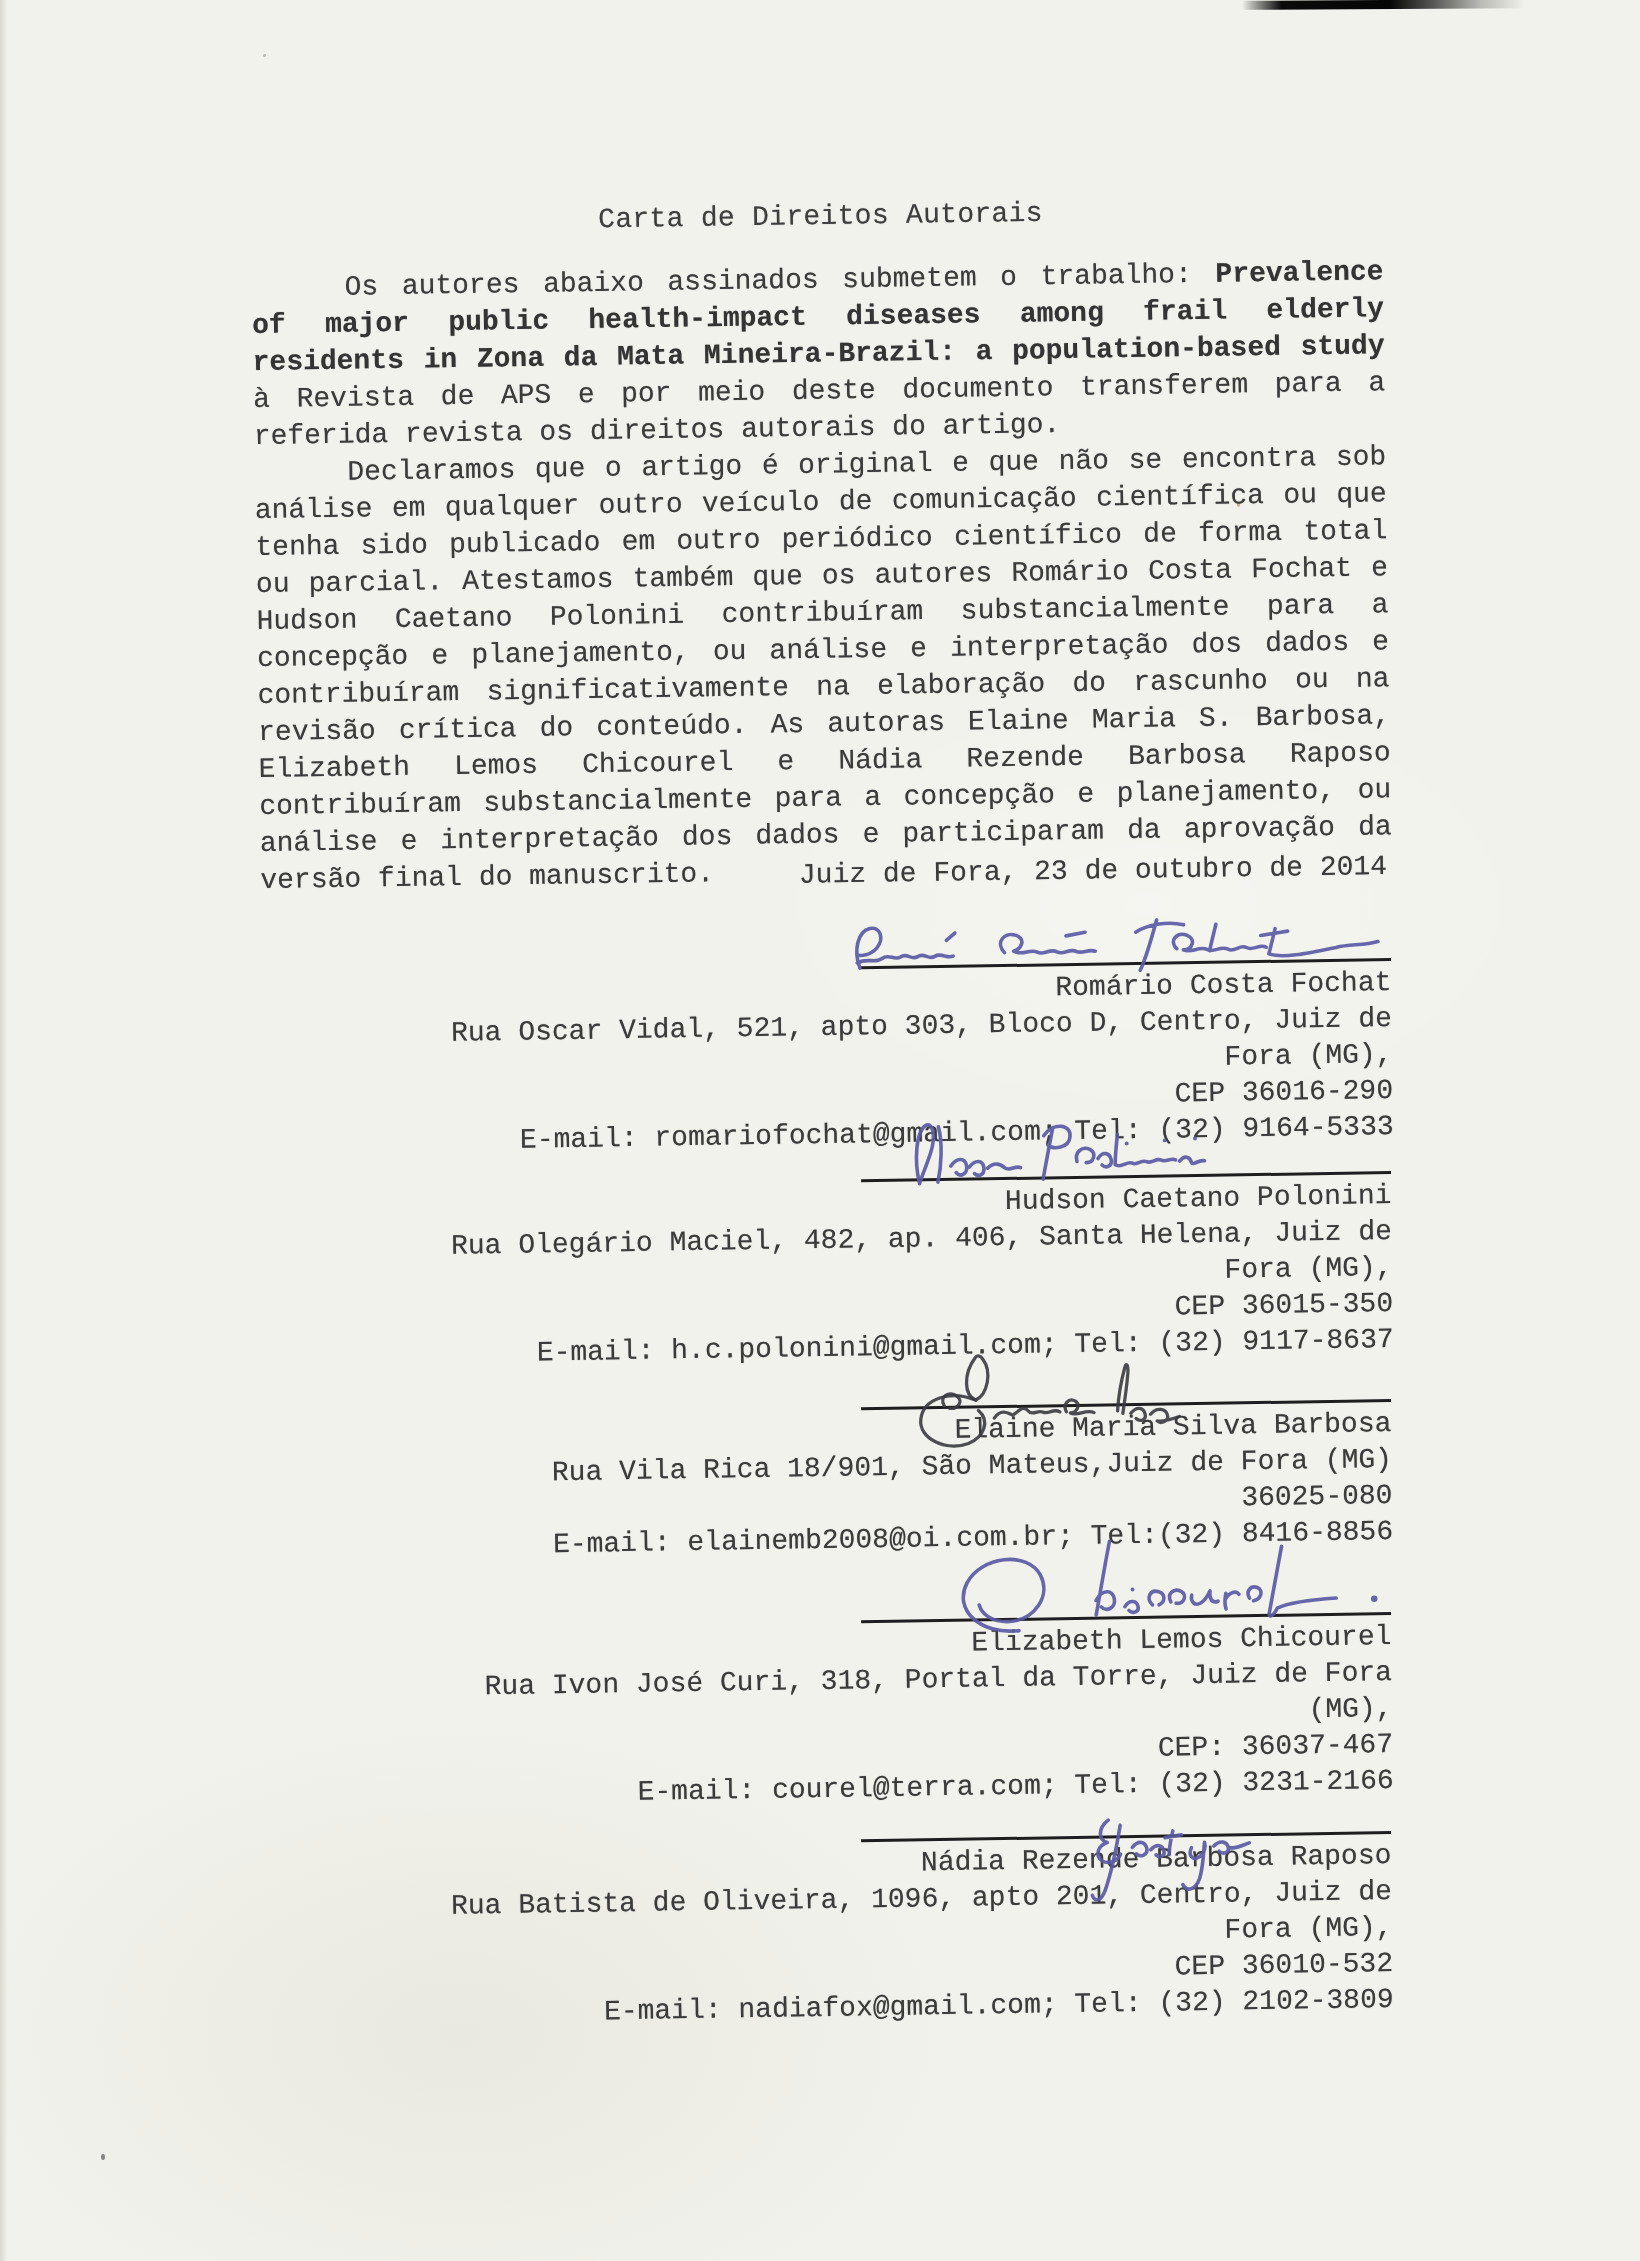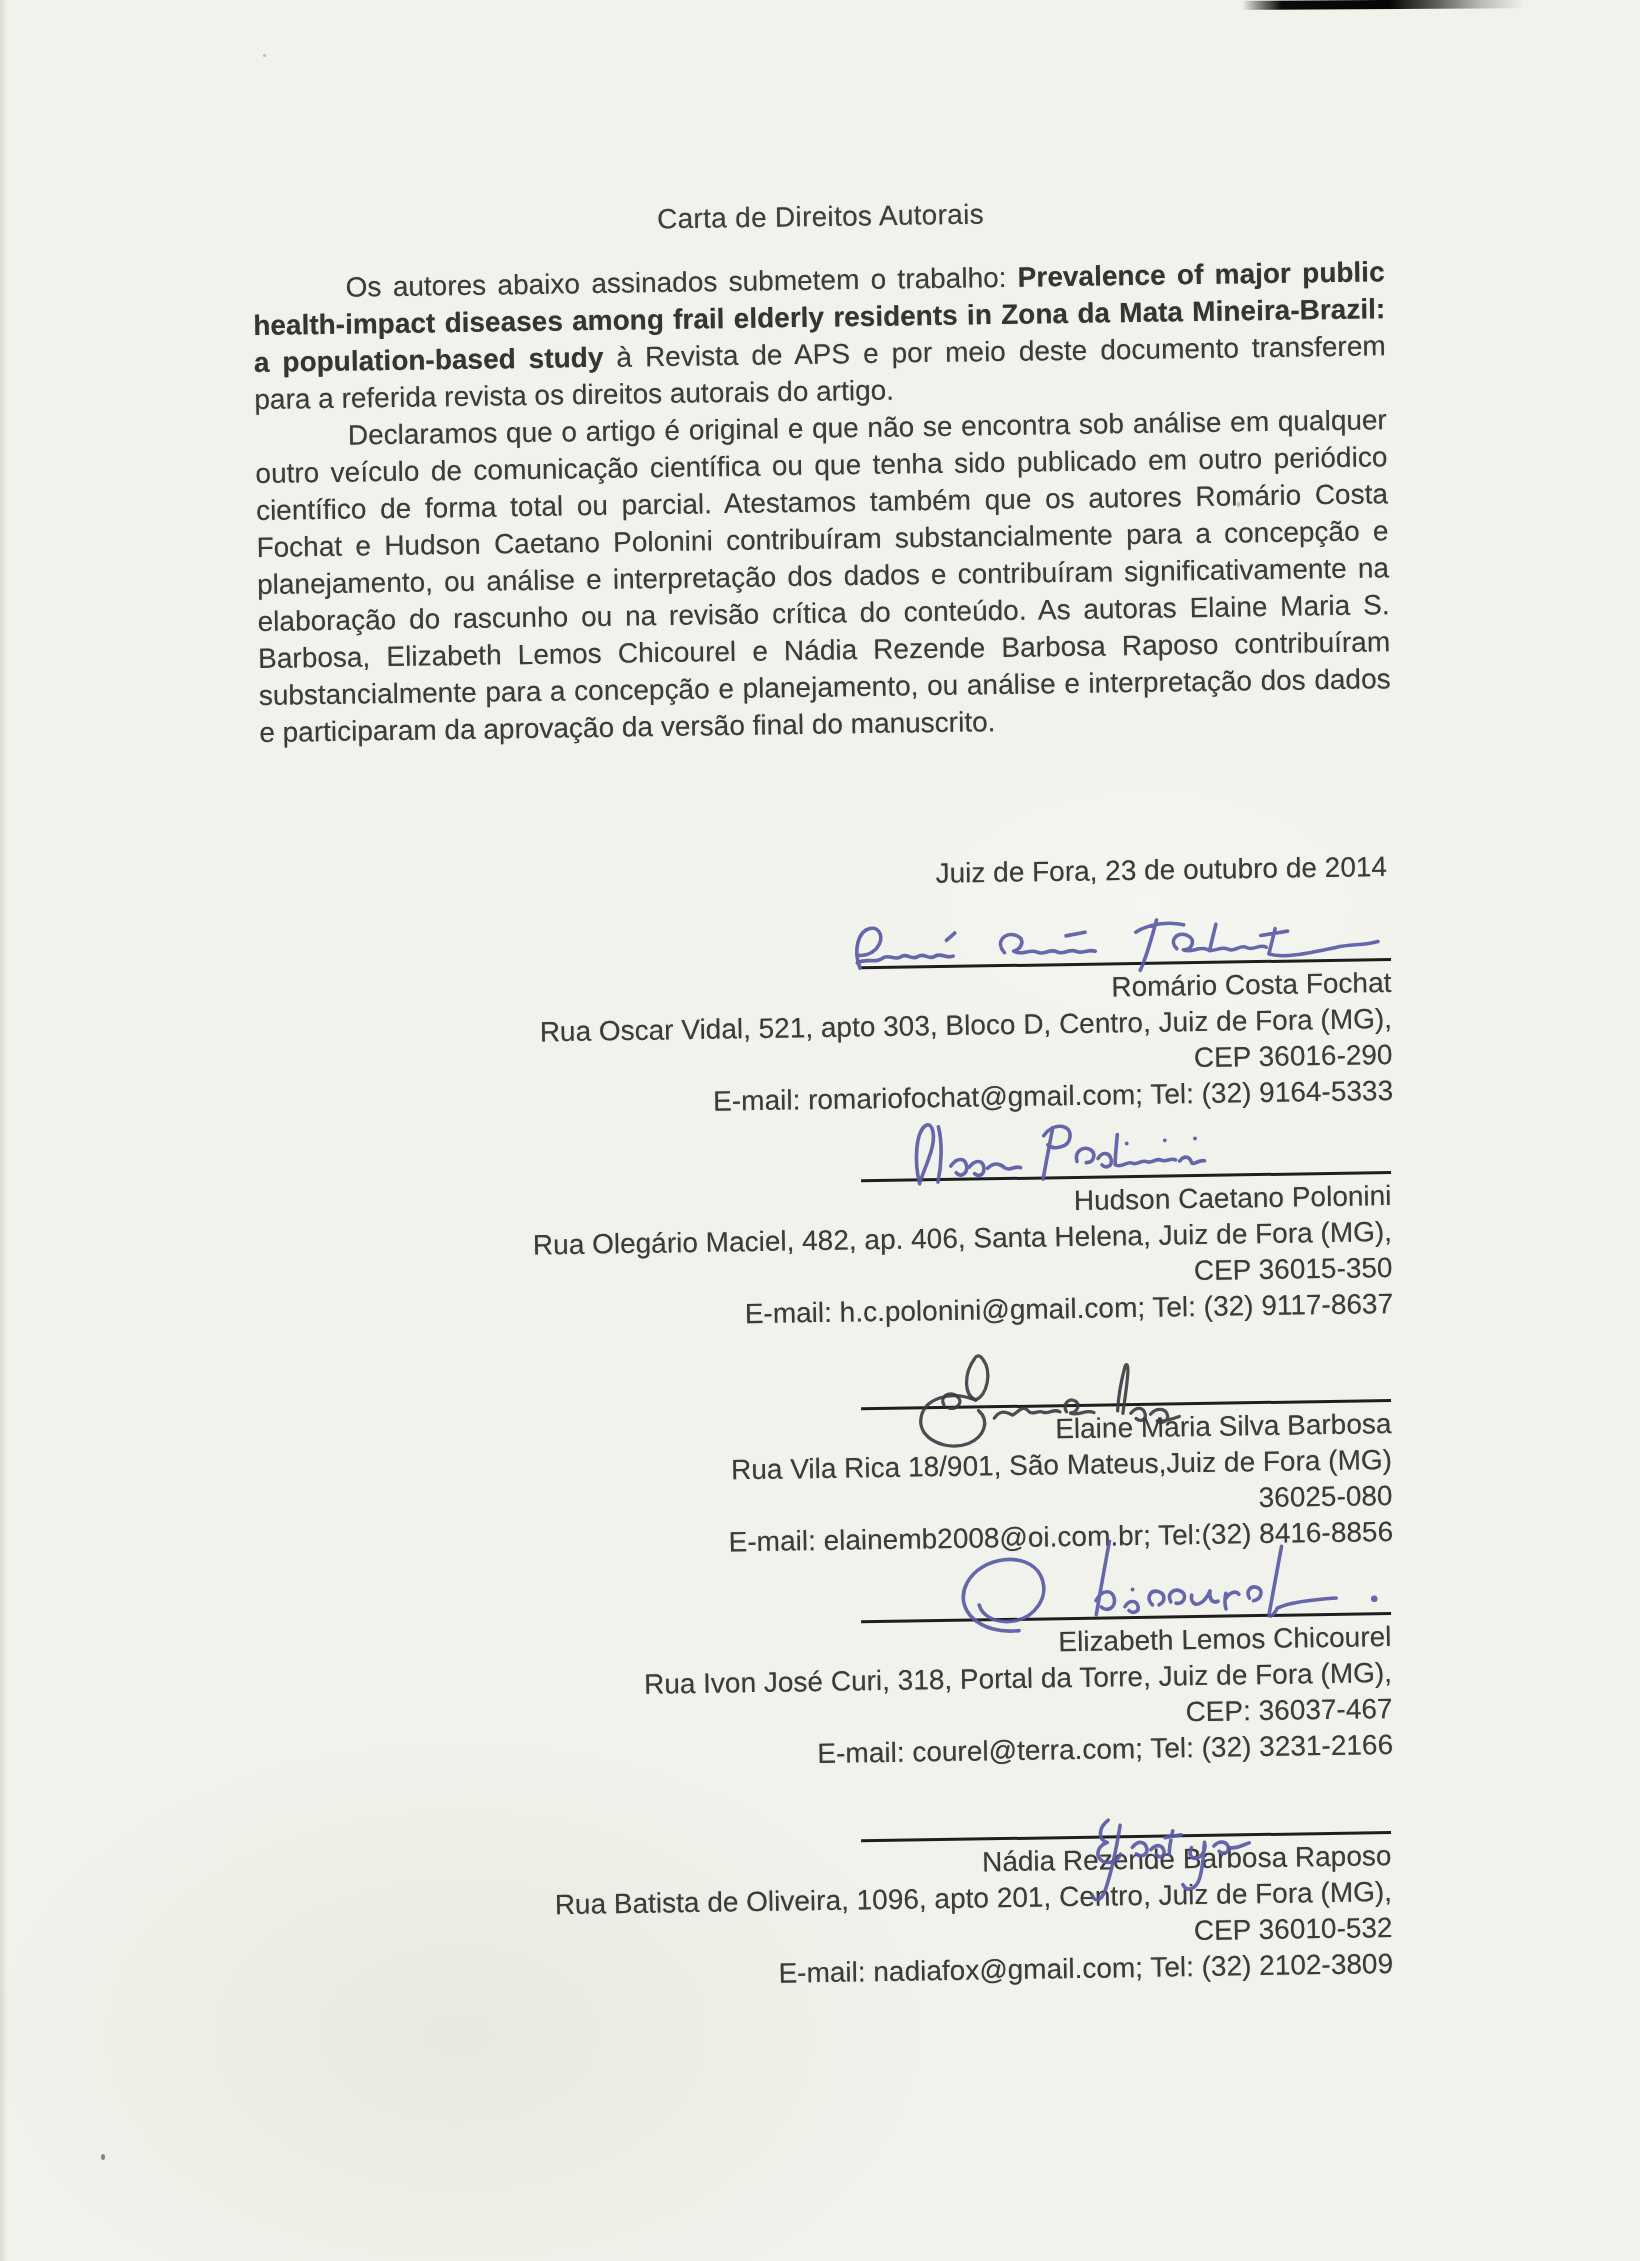--- a/index.html
+++ b/index.html
@@ -5,21 +5,21 @@
   html,body{margin:0;padding:0;background:#888;}
   .sheet{
     position:relative;
     width:1641px;height:2261px;
     margin:0 auto;
     background:
       radial-gradient(ellipse 723px 460px at 28% 90%, rgba(210,210,198,0.28), transparent 70%),
       radial-gradient(ellipse 592px 329px at 70% 40%, rgba(255,255,255,0.25), transparent 70%),
       #f2f2ec;
     overflow:hidden;
-    font-family:Liberation Sans, sans-serif;
+    font-family:Liberation Mono, monospace;
     color:#3b3b3b;
   }
   .edge-left{
     position:absolute;left:0;top:0;width:9.2px;height:100%;
     background:linear-gradient(90deg,#d7d7cf 0%, rgba(240,240,234,0) 85%);
     opacity:.9;
   }
   .artifact-top{
     position:absolute;left:1242px;top:0;width:283px;height:8.5px;
     background:linear-gradient(90deg, transparent 0%, rgba(0,0,0,.3) 4%, #0a0a0a 14%, #060606 52%, rgba(25,25,25,.7) 68%, rgba(50,50,50,.3) 84%, transparent 100%);

